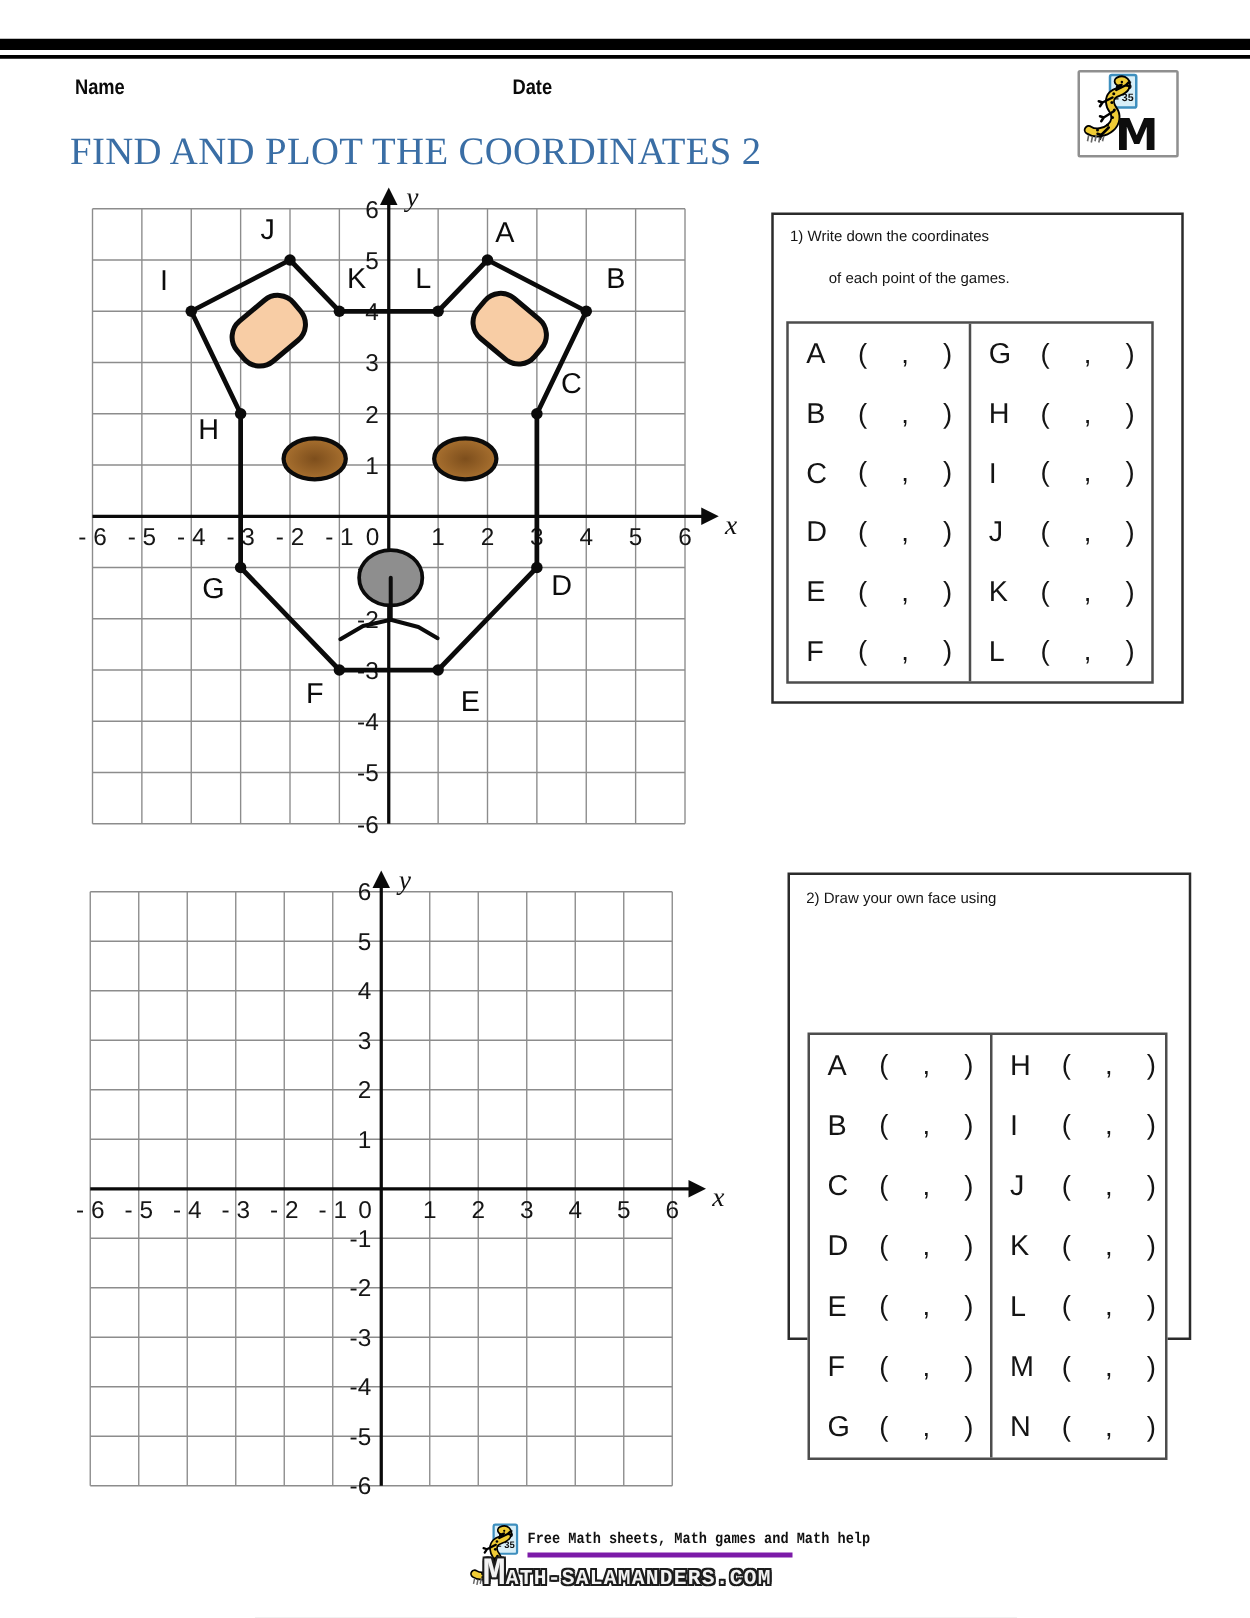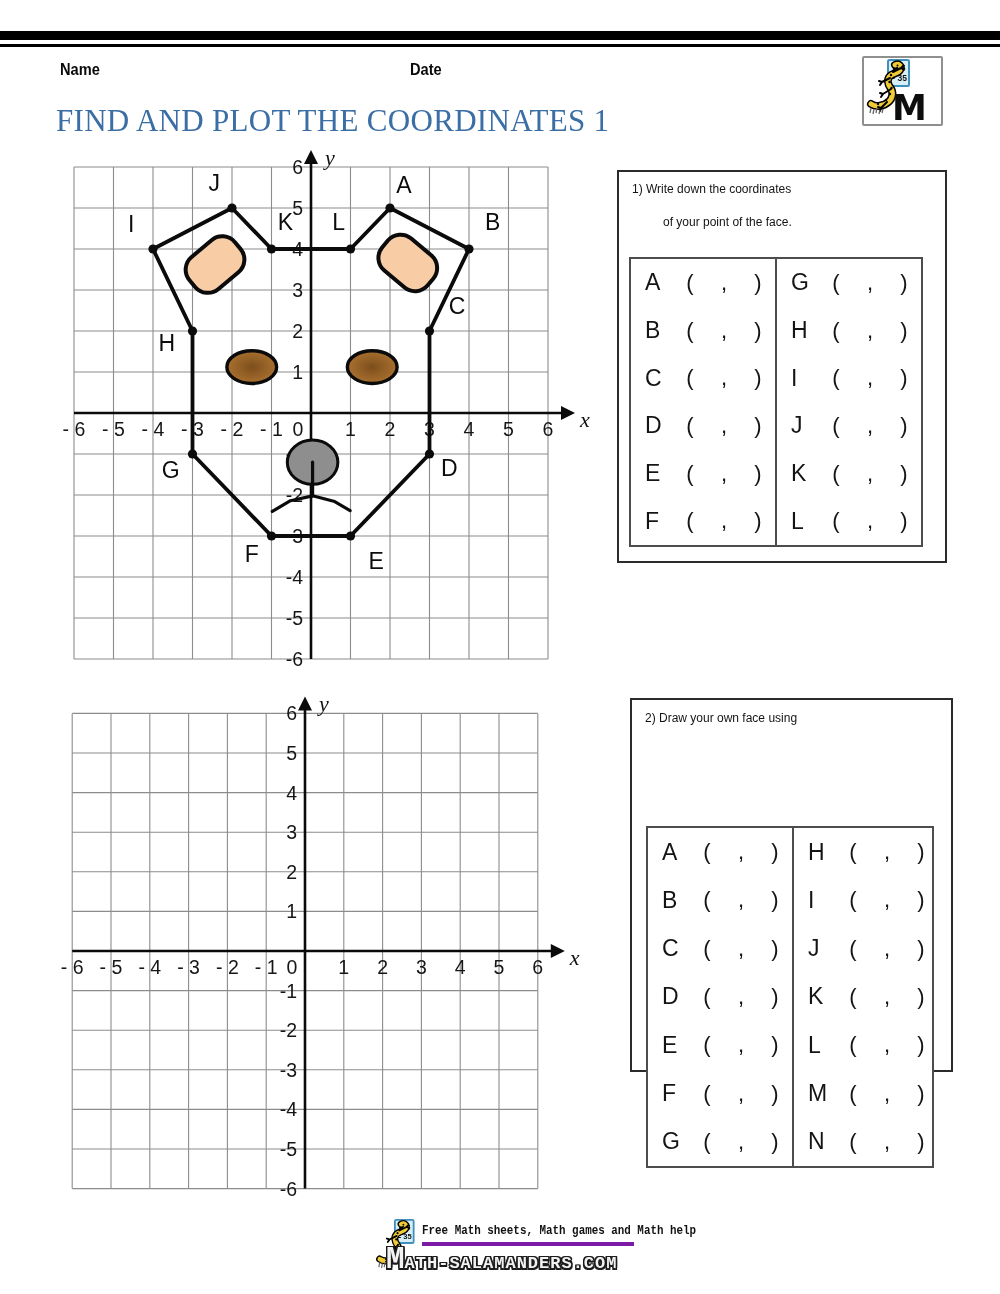--- a/index.html
+++ b/index.html
@@ -78,21 +78,21 @@
           <circle cx="26" cy="36" r="1.2" fill="#000"></circle>
             <circle cx="22" cy="42" r="1.2" fill="#000"></circle>
           <circle cx="14" cy="46" r="1.2" fill="#000"></circle>
           <path d="M6,55 L7,50 M9,56 L10,51 M12,55 L13,50 M15,56 L16,52 M18,55 L19,51" stroke="#666" stroke-width="1.3"></path>
         </g>
       </g>
       <text x="28" y="62" font-size="35" font-weight="bold" fill="#0d0d0d" font-family="DejaVu Sans, sans-serif">M</text>
     </svg>
   </div>
 
-  <h1 class="title" style="color: rgb(58, 110, 165);">FIND AND PLOT THE COORDINATES 1</h1>
+  <h1 class="title" style="color: rgb(58, 110, 165);">FIND AND PLOT THE COORDINATES 2</h1>
 
   <svg class="grid" id="grid1" width="580" height="546">
       <g stroke="#8C8C8C" stroke-width="1.1">
         <line x1="34" y1="27" x2="34" y2="519"></line>
         <line x1="34" y1="519" x2="508" y2="519"></line>
         <line x1="73.5" y1="27" x2="73.5" y2="519"></line>
         <line x1="34" y1="478" x2="508" y2="478"></line>
         <line x1="113" y1="27" x2="113" y2="519"></line>
         <line x1="34" y1="437" x2="508" y2="437"></line>
         <line x1="152.5" y1="27" x2="152.5" y2="519"></line>
@@ -189,21 +189,21 @@
         <text x="174.225" y="51.400000000000006" text-anchor="middle" font-size="23" font-family="Liberation Sans, sans-serif" fill="#0c0c0c">J</text>
         <circle cx="231.5" cy="109" r="4.6" fill="#0b0b0b"></circle>
         <text x="245.325" y="90.35" text-anchor="middle" font-size="23" font-family="Liberation Sans, sans-serif" fill="#0c0c0c">K</text>
         <circle cx="310.5" cy="109" r="4.6" fill="#0b0b0b"></circle>
         <text x="298.65" y="90.35" text-anchor="middle" font-size="23" font-family="Liberation Sans, sans-serif" fill="#0c0c0c">L</text>
       </g>
     </svg>
 
   <section class="panel panel-1">
     <p class="q1-line1">1)  Write down the coordinates</p>
-    <p class="q1-line2">of your point of the face.</p>
+    <p class="q1-line2">of each point of the games.</p>
     <div class="ctable table-1">
       <div class="ccol first" id="t1L">
           <div class="crow">
             <span class="ltr">A</span>
             <span class="g">(</span>
             <span class="g">,</span>
             <span class="g">)</span>
           </div>
           <div class="crow">
             <span class="ltr">B</span>

